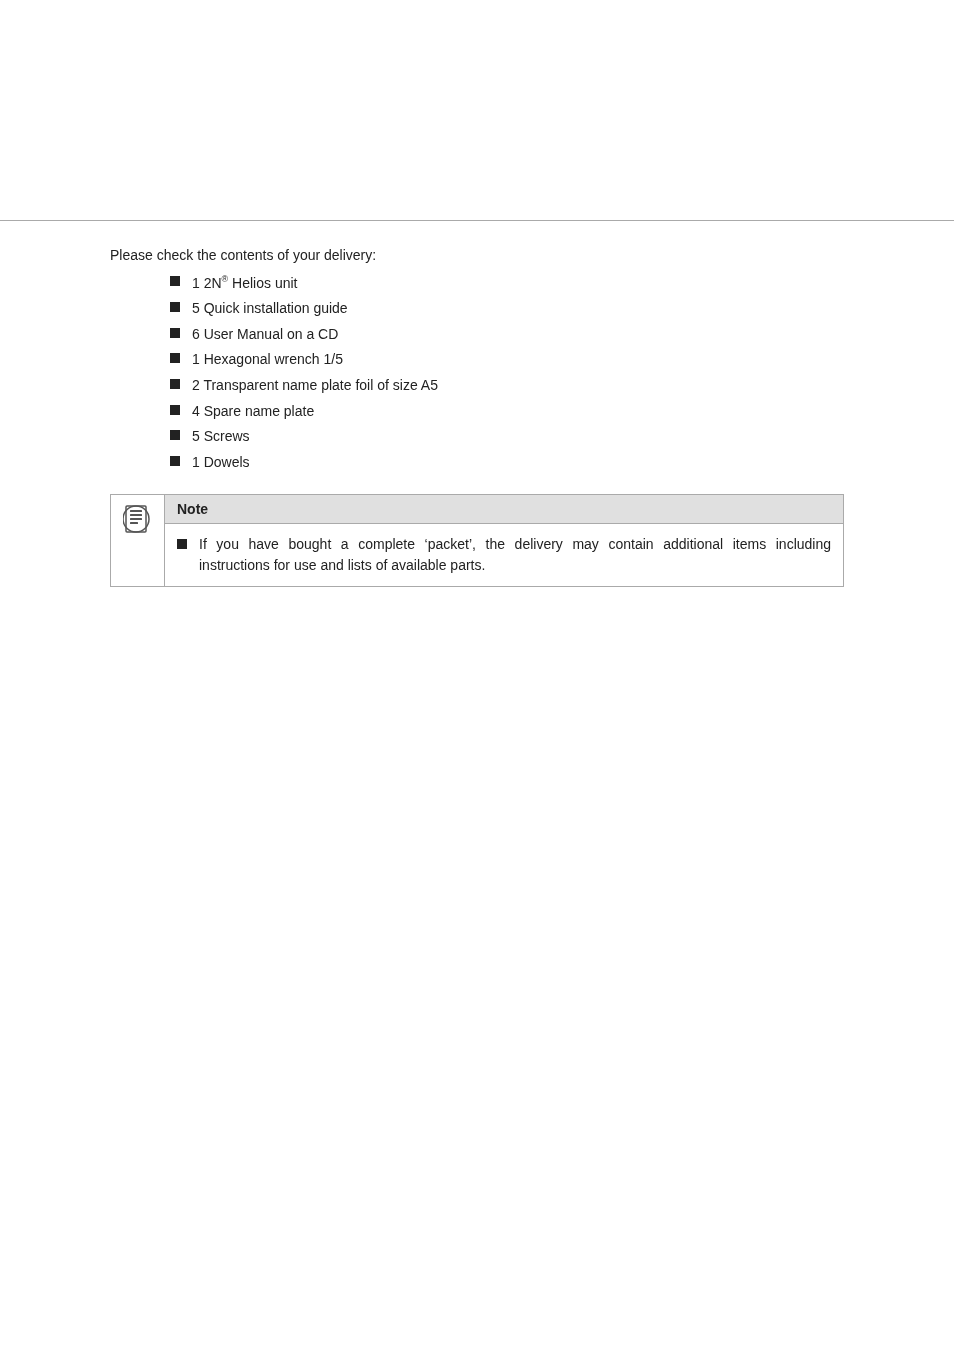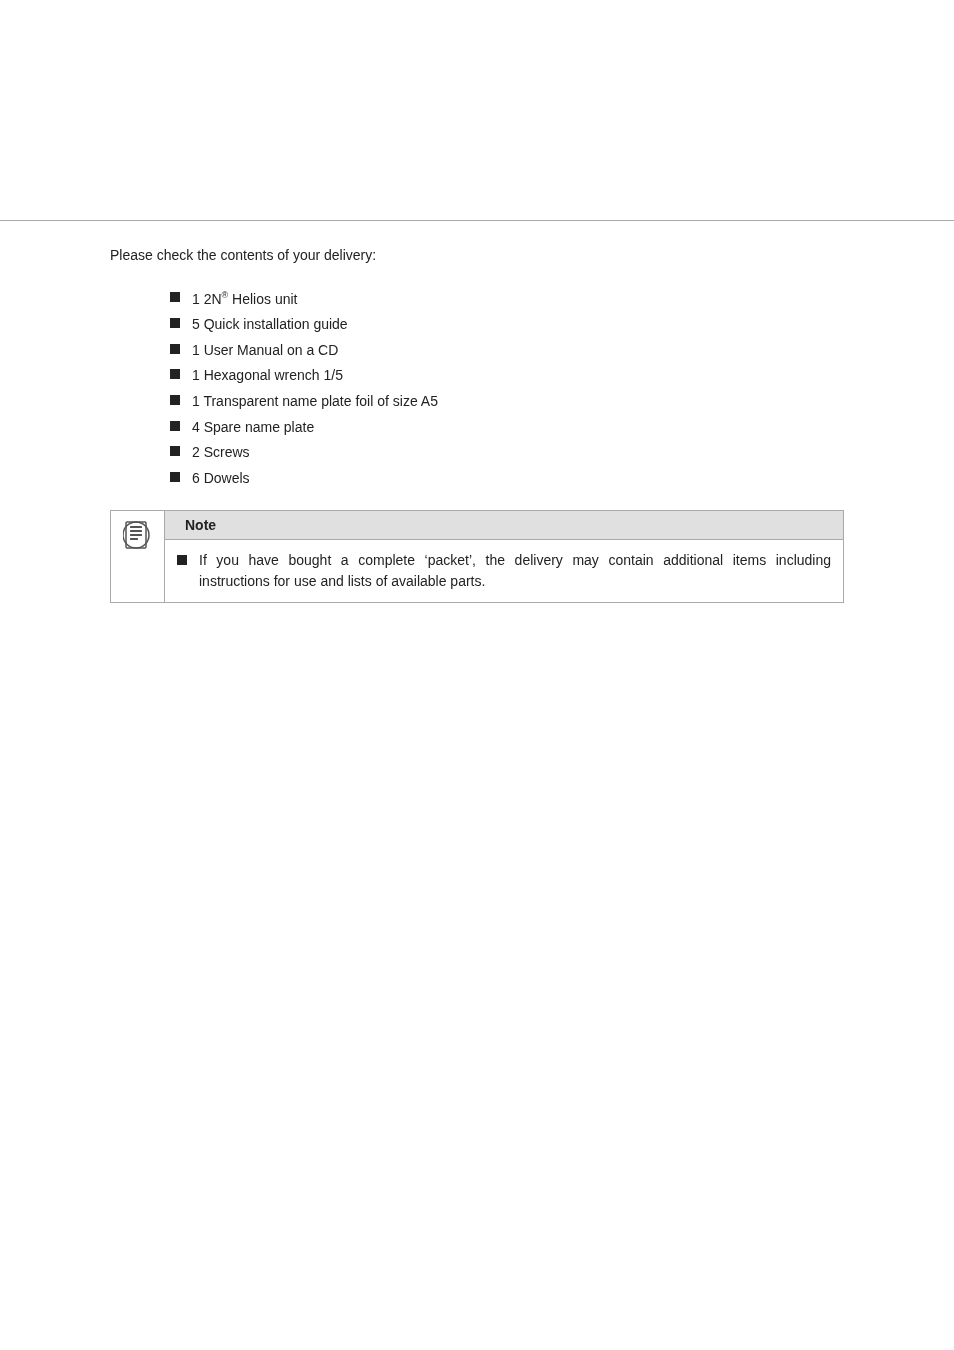--- a/index.html
+++ b/index.html
@@ -31,21 +31,21 @@
       margin-top: 220px;
     }
 
     .main-content {
       padding: 18px 110px 0 110px;
     }
 
     .intro-text {
       font-size: 14px;
       color: #222;
-      margin-bottom: 26px;
+      margin-bottom: 10px;
       margin-top: 8px;
     }
 
     .delivery-list {
       list-style: none;
       padding: 0;
       margin: 0 0 0 60px;
     }
 
     .delivery-list li {
@@ -100,21 +100,21 @@
     }
 
     .note-content {
       flex: 1;
       display: flex;
       flex-direction: column;
     }
 
     .note-header {
       background: #e0e0e0;
-      padding: 6px 20px;
+      padding: 6px 12px;
       font-weight: bold;
       font-size: 14px;
       color: #222;
       border-bottom: 1px solid #aaaaaa;
     }
 
     .note-body {
       background: #ffffff;
       padding: 10px 12px;
     }
@@ -150,41 +150,41 @@
       <li>
         <span class="bullet-square"></span>
         <span class="item-text">1 2N<sup>®</sup> Helios unit</span>
       </li>
       <li>
         <span class="bullet-square"></span>
         <span class="item-text">5 Quick installation guide</span>
       </li>
       <li>
         <span class="bullet-square"></span>
-        <span class="item-text">1 User Manual on a CD</span>
+        <span class="item-text">6 User Manual on a CD</span>
       </li>
       <li>
         <span class="bullet-square"></span>
         <span class="item-text">1 Hexagonal wrench 1/5</span>
       </li>
       <li>
         <span class="bullet-square"></span>
-        <span class="item-text">1 Transparent name plate foil of size A5</span>
+        <span class="item-text">2 Transparent name plate foil of size A5</span>
       </li>
       <li>
         <span class="bullet-square"></span>
         <span class="item-text">4 Spare name plate</span>
       </li>
       <li>
         <span class="bullet-square"></span>
-        <span class="item-text">2 Screws</span>
-      </li>
-      <li>
-        <span class="bullet-square"></span>
-        <span class="item-text">6 Dowels</span>
+        <span class="item-text">5 Screws</span>
+      </li>
+      <li>
+        <span class="bullet-square"></span>
+        <span class="item-text">1 Dowels</span>
       </li>
     </ul>
 
     <div class="note-section">
       <div class="note-icon-col">
         <svg class="note-icon-svg" viewBox="0 0 30 34" xmlns="http://www.w3.org/2000/svg">
 
           <rect x="3" y="1" width="20" height="26" rx="1" ry="1" fill="none" stroke="#555" stroke-width="1.5"></rect>
           <rect x="7" y="5" width="12" height="2" rx="0.5" fill="#555"></rect>
           <rect x="7" y="9" width="12" height="2" rx="0.5" fill="#555"></rect>

